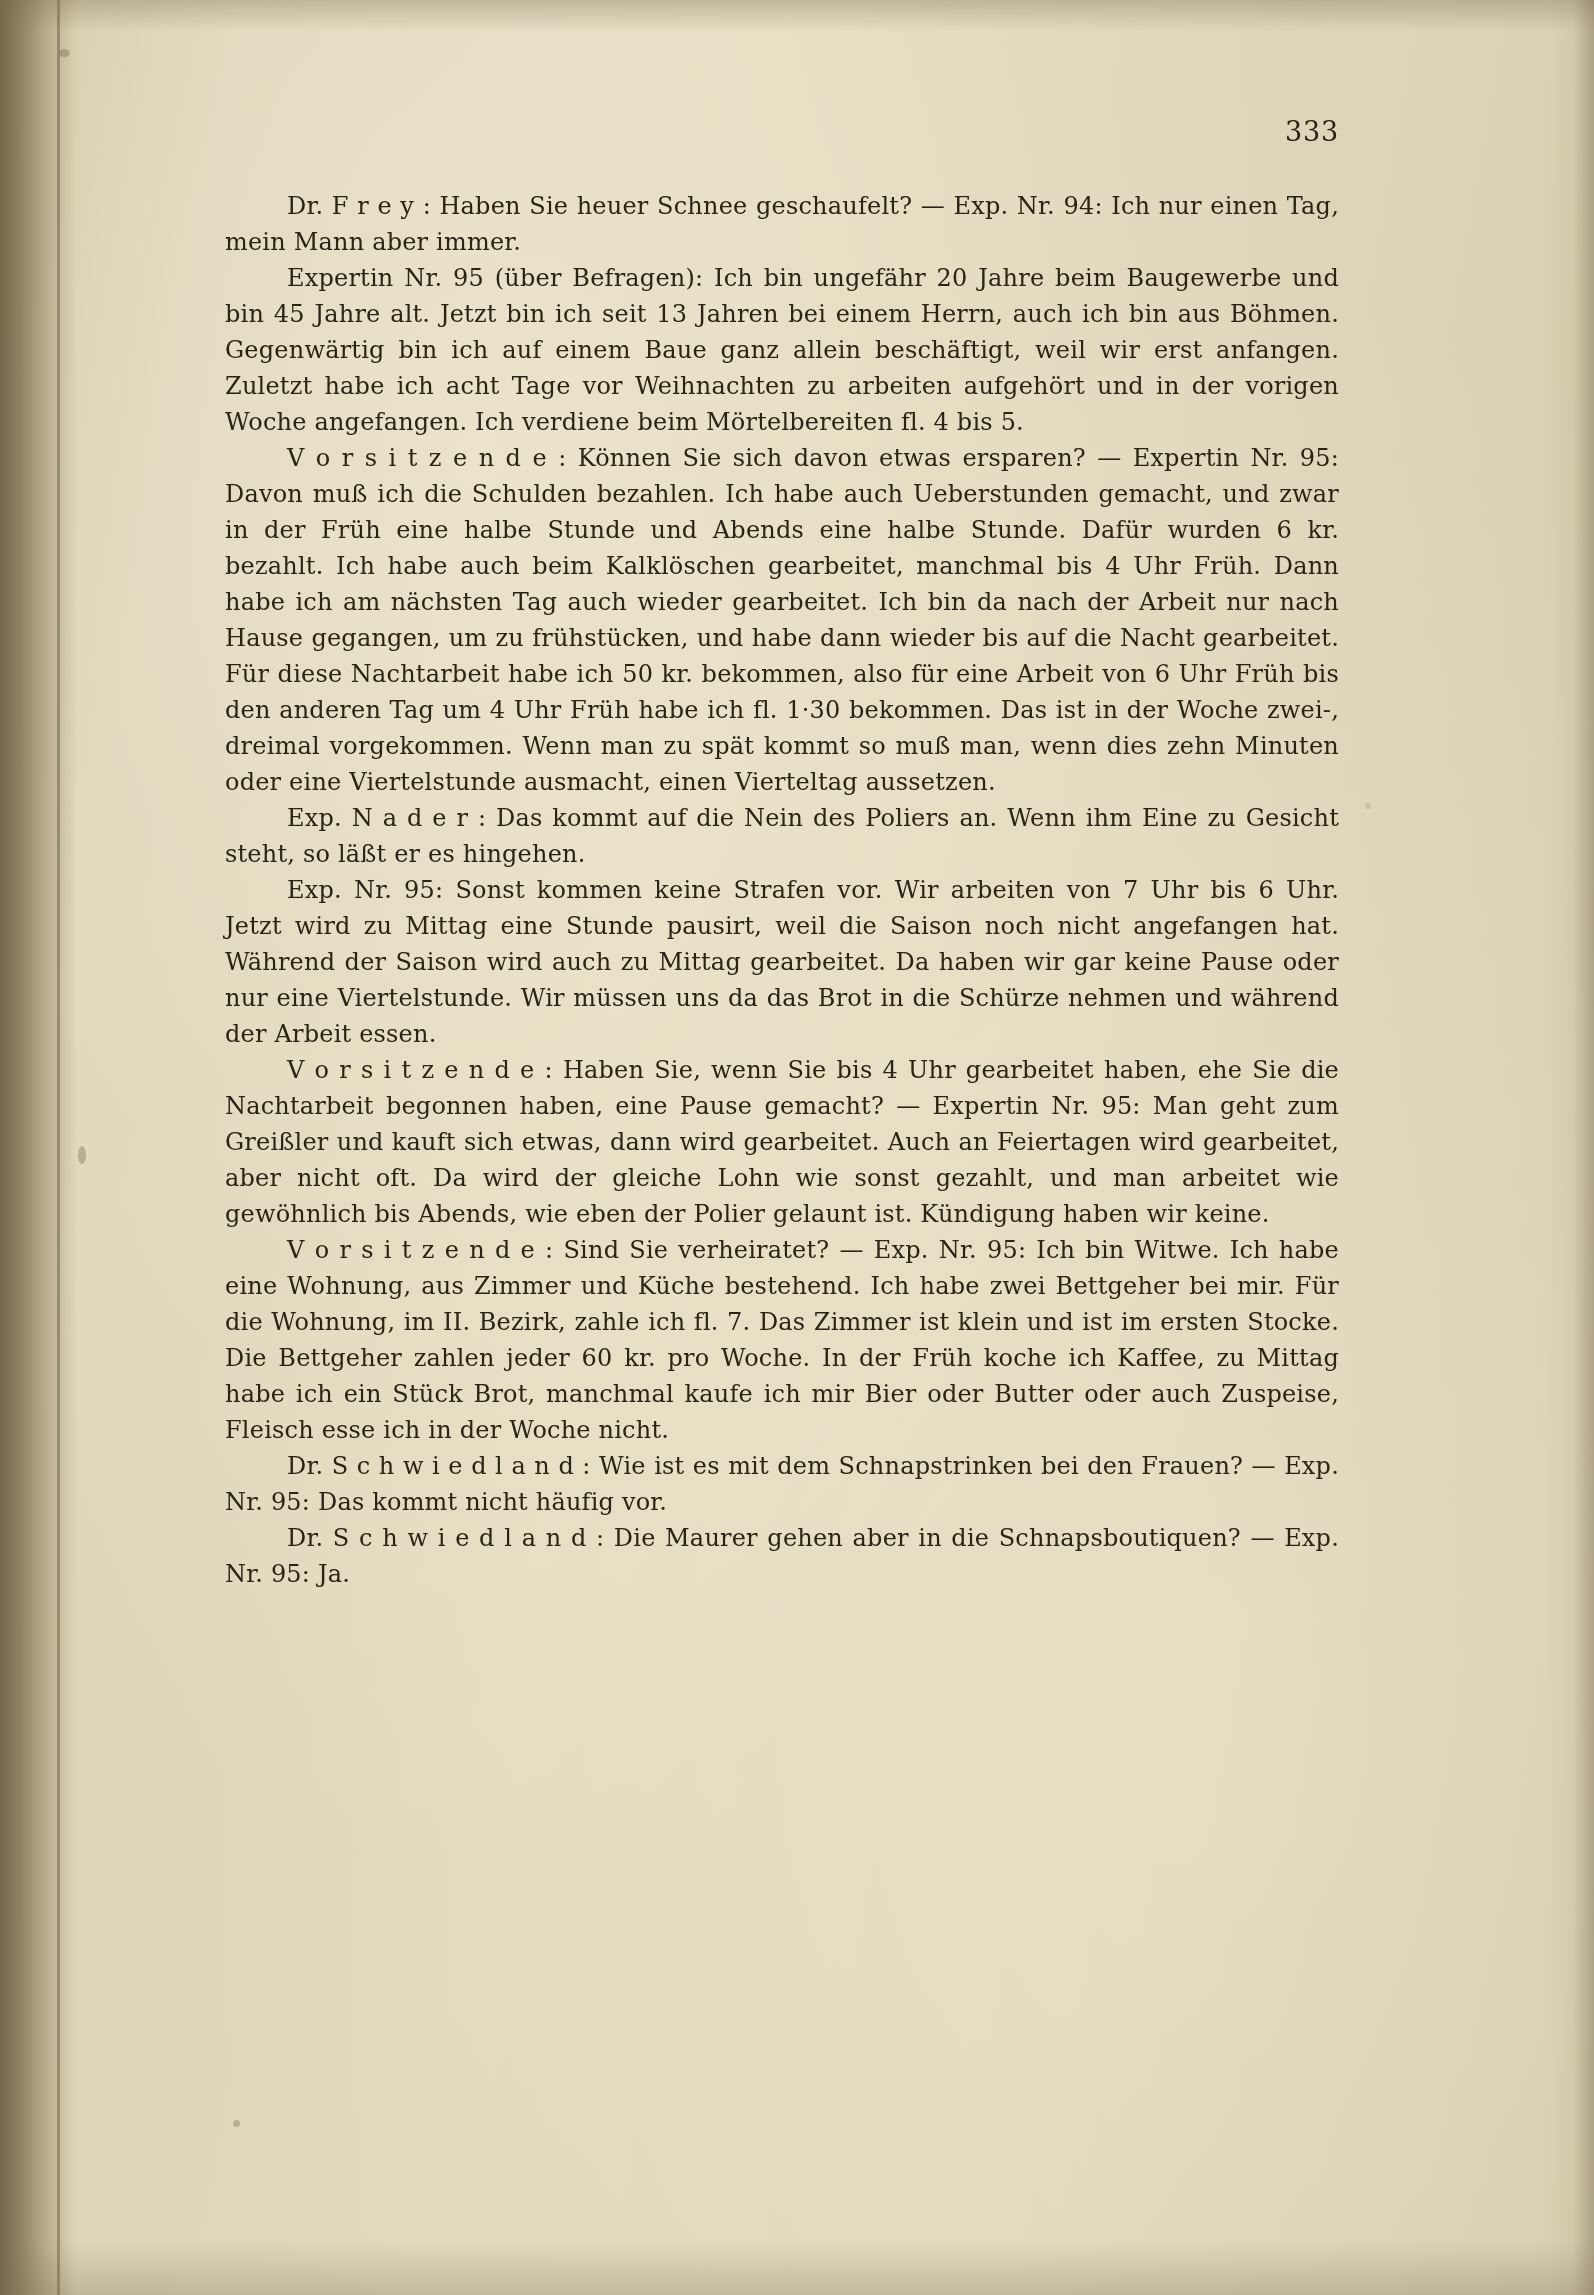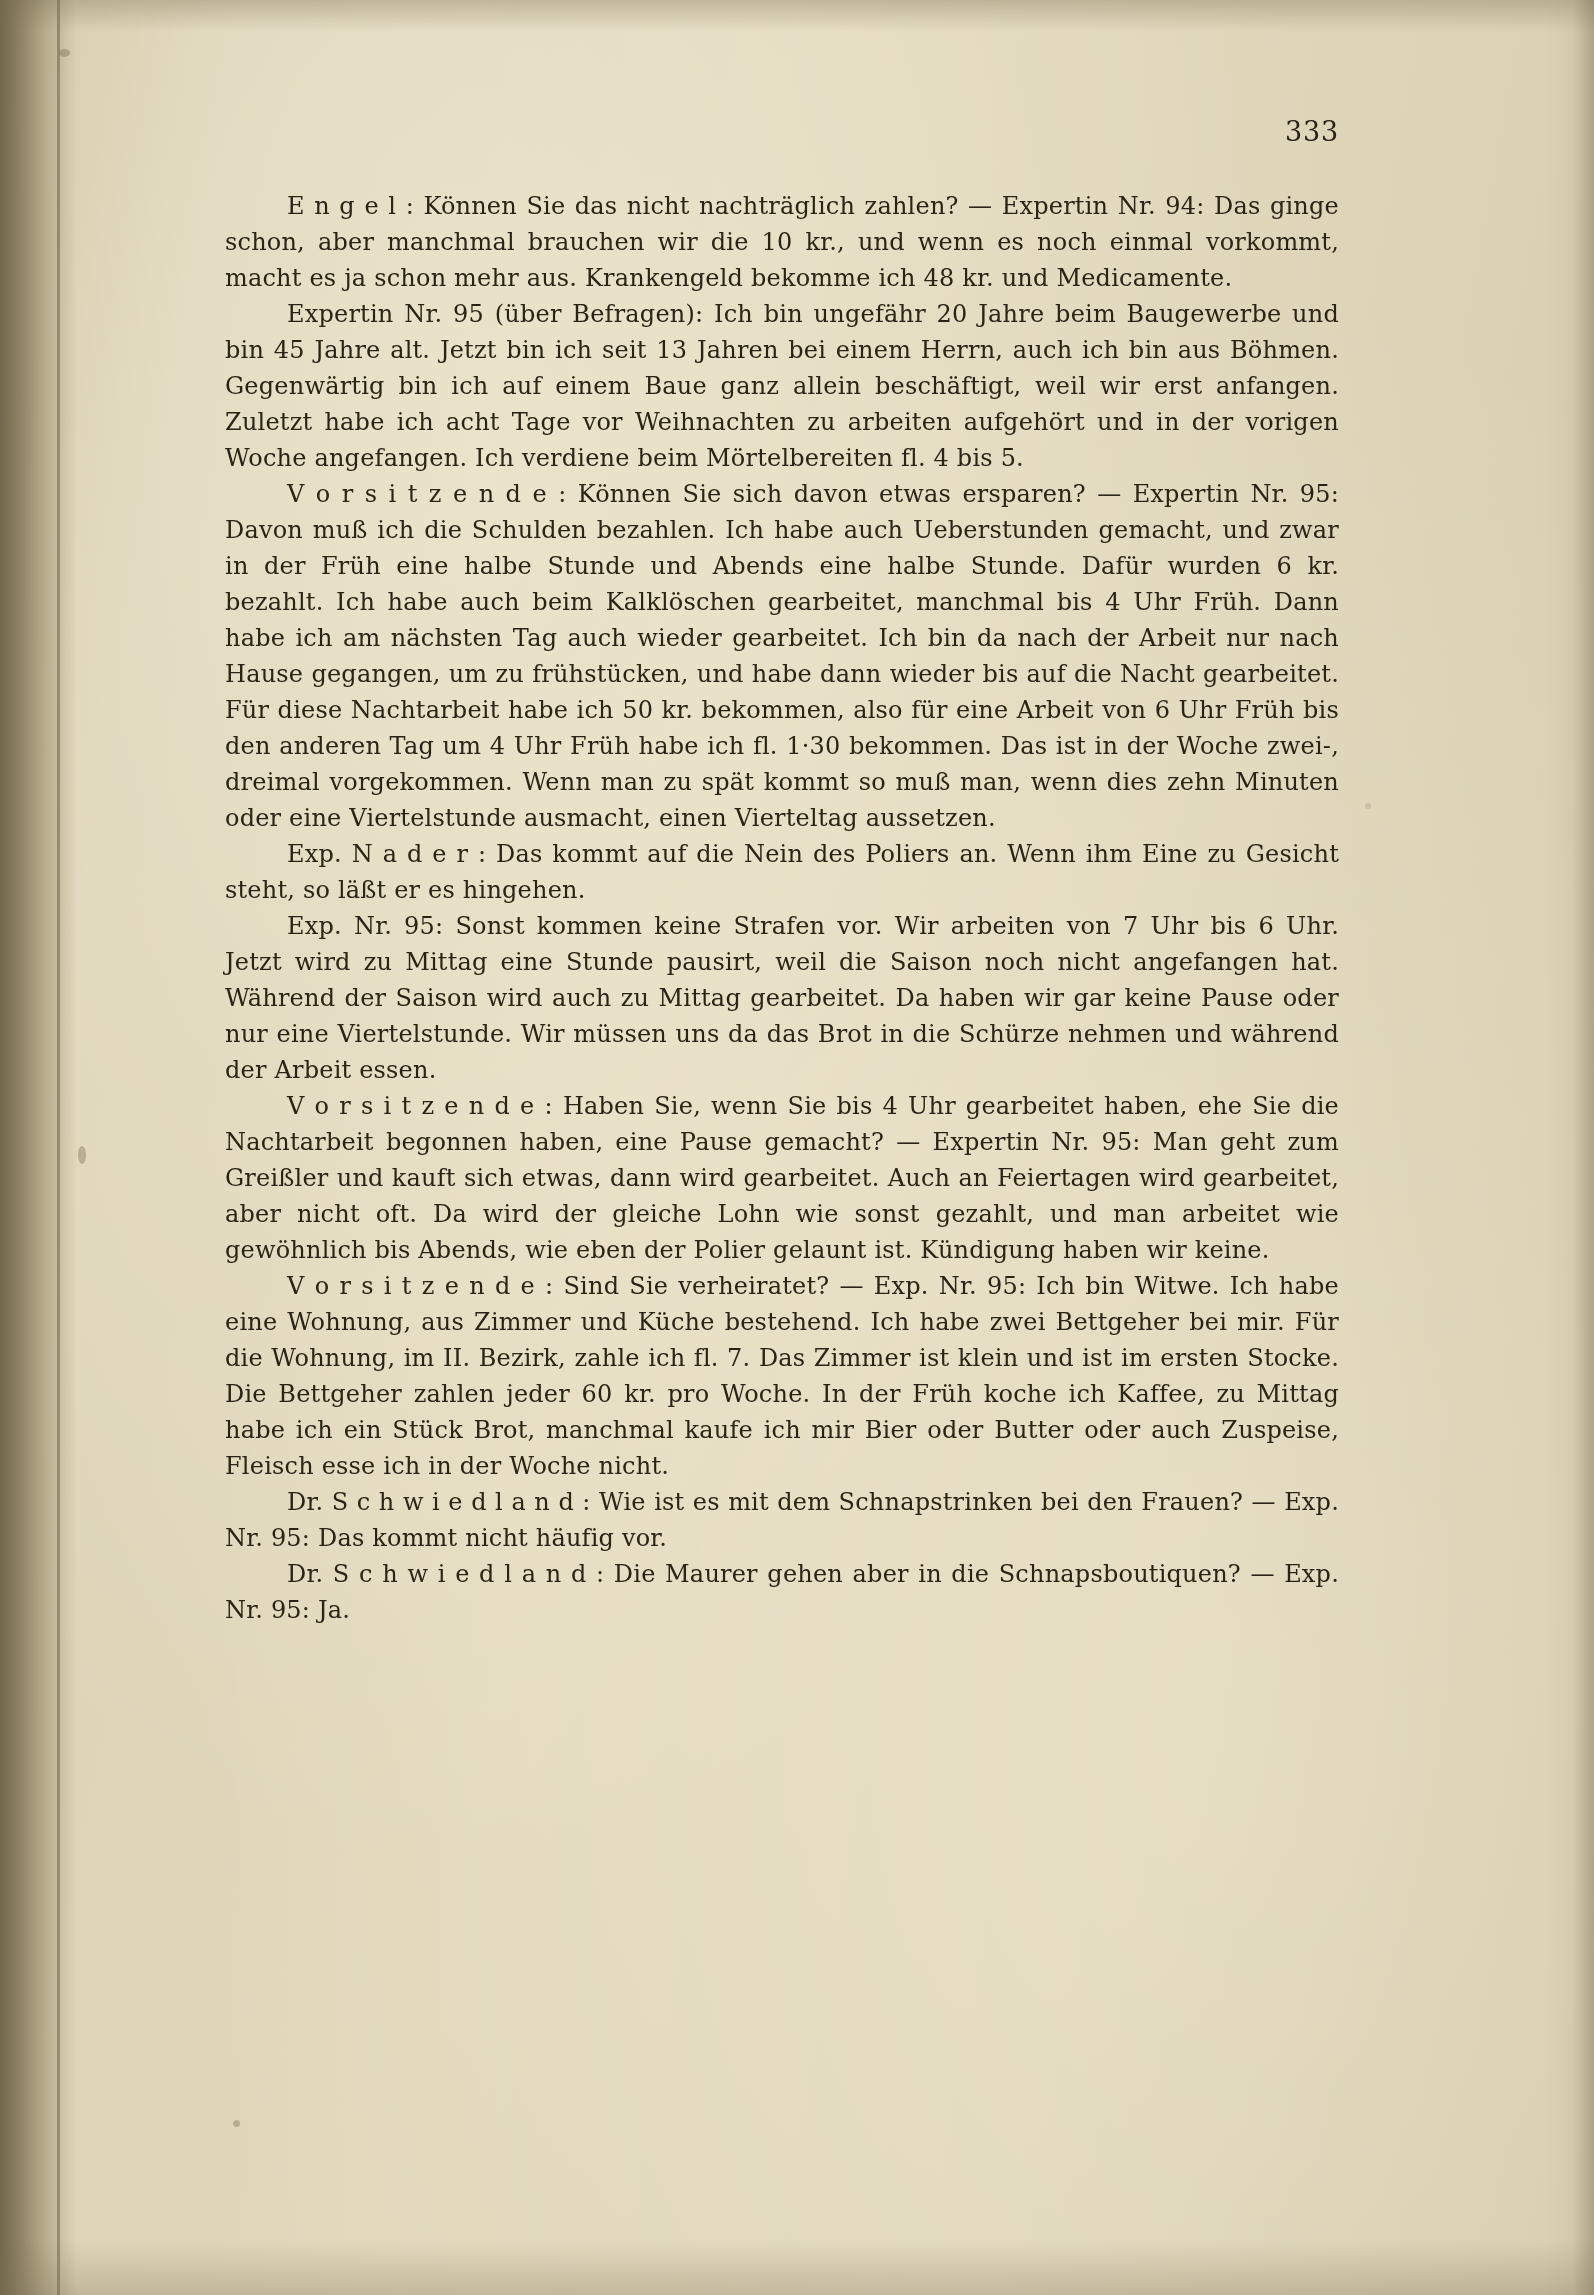--- a/index.html
+++ b/index.html
@@ -107,21 +107,21 @@
 
   <div class="speck" style="left:59px;top:49px;width:11px;height:8px;"></div>
   <div class="speck" style="left:78px;top:1146px;width:8px;height:17.5px;"></div>
   <div class="speck" style="left:233px;top:2120px;width:7.2px;height:7.2px;"></div>
   <div class="speck" style="left:1365px;top:803px;width:5.6px;height:5.6px;opacity:.5;"></div>
 
   <div id="page-body">
 
     <div id="folio">333</div>
 
-    <p class="para">E n g e l : Können Sie das nicht nachträglich zahlen? — Expertin Nr. 94: Das ginge schon, aber manchmal brauchen wir die 10 kr., und wenn es noch einmal vorkommt, macht es ja schon mehr aus. Krankengeld bekomme ich 48 kr. und Medicamente.</p>
+    <p class="para">Dr. F r e y : Haben Sie heuer Schnee geschaufelt? — Exp. Nr. 94: Ich nur einen Tag, mein Mann aber immer.</p>
     <p class="para">Expertin Nr. 95 (über Befragen): Ich bin ungefähr 20 Jahre beim Baugewerbe und bin 45 Jahre alt. Jetzt bin ich seit 13 Jahren bei einem Herrn, auch ich bin aus Böhmen. Gegenwärtig bin ich auf einem Baue ganz allein beschäftigt, weil wir erst anfangen. Zuletzt habe ich acht Tage vor Weihnachten zu arbeiten aufgehört und in der vorigen Woche angefangen. Ich verdiene beim Mörtelbereiten fl. 4 bis 5.</p>
     <p class="para">V o r s i t z e n d e : Können Sie sich davon etwas ersparen? — Expertin Nr. 95: Davon muß ich die Schulden bezahlen. Ich habe auch Ueberstunden gemacht, und zwar in der Früh eine halbe Stunde und Abends eine halbe Stunde. Dafür wurden 6 kr. bezahlt. Ich habe auch beim Kalklöschen gearbeitet, manchmal bis 4 Uhr Früh. Dann habe ich am nächsten Tag auch wieder gearbeitet. Ich bin da nach der Arbeit nur nach Hause gegangen, um zu frühstücken, und habe dann wieder bis auf die Nacht gearbeitet. Für diese Nachtarbeit habe ich 50 kr. bekommen, also für eine Arbeit von 6 Uhr Früh bis den anderen Tag um 4 Uhr Früh habe ich fl. 1·30 bekommen. Das ist in der Woche zwei-, dreimal vorgekommen. Wenn man zu spät kommt so muß man, wenn dies zehn Minuten oder eine Viertelstunde ausmacht, einen Vierteltag aussetzen.</p>
     <p class="para">Exp. N a d e r : Das kommt auf die Nein des Poliers an. Wenn ihm Eine zu Gesicht steht, so läßt er es hingehen.</p>
     <p class="para">Exp. Nr. 95: Sonst kommen keine Strafen vor. Wir arbeiten von 7 Uhr bis 6 Uhr. Jetzt wird zu Mittag eine Stunde pausirt, weil die Saison noch nicht angefangen hat. Während der Saison wird auch zu Mittag gearbeitet. Da haben wir gar keine Pause oder nur eine Viertelstunde. Wir müssen uns da das Brot in die Schürze nehmen und während der Arbeit essen.</p>
     <p class="para">V o r s i t z e n d e : Haben Sie, wenn Sie bis 4 Uhr gearbeitet haben, ehe Sie die Nachtarbeit begonnen haben, eine Pause gemacht? — Expertin Nr. 95: Man geht zum Greißler und kauft sich etwas, dann wird gearbeitet. Auch an Feiertagen wird gearbeitet, aber nicht oft. Da wird der gleiche Lohn wie sonst gezahlt, und man arbeitet wie gewöhnlich bis Abends, wie eben der Polier gelaunt ist. Kündigung haben wir keine.</p>
     <p class="para">V o r s i t z e n d e : Sind Sie verheiratet? — Exp. Nr. 95: Ich bin Witwe. Ich habe eine Wohnung, aus Zimmer und Küche bestehend. Ich habe zwei Bettgeher bei mir. Für die Wohnung, im II. Bezirk, zahle ich fl. 7. Das Zimmer ist klein und ist im ersten Stocke. Die Bettgeher zahlen jeder 60 kr. pro Woche. In der Früh koche ich Kaffee, zu Mittag habe ich ein Stück Brot, manchmal kaufe ich mir Bier oder Butter oder auch Zuspeise, Fleisch esse ich in der Woche nicht.</p>
     <p class="para">Dr. S c h w i e d l a n d : Wie ist es mit dem Schnapstrinken bei den Frauen? — Exp. Nr. 95: Das kommt nicht häufig vor.</p>
     <p class="para">Dr. S c h w i e d l a n d : Die Maurer gehen aber in die Schnapsboutiquen? — Exp. Nr. 95: Ja.</p>
 
   </div>

